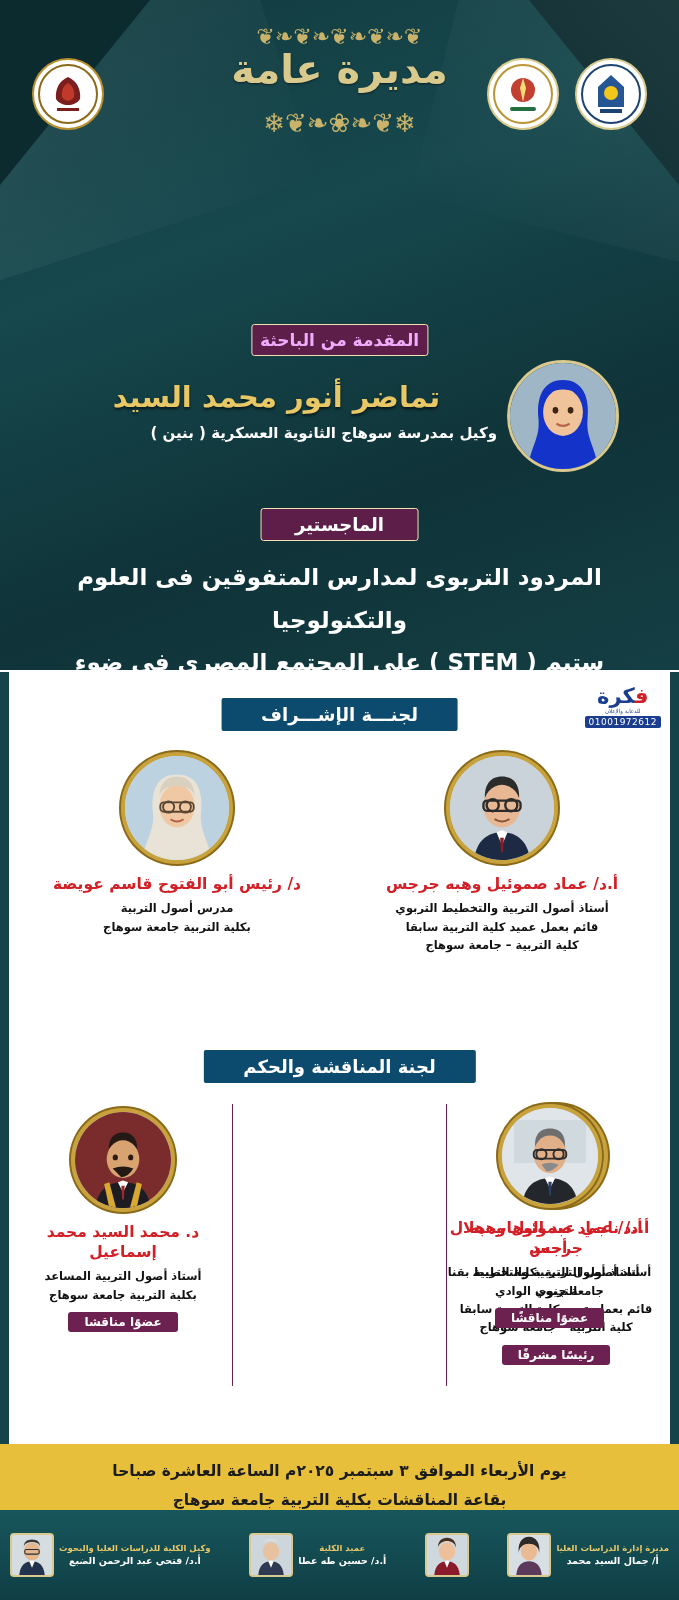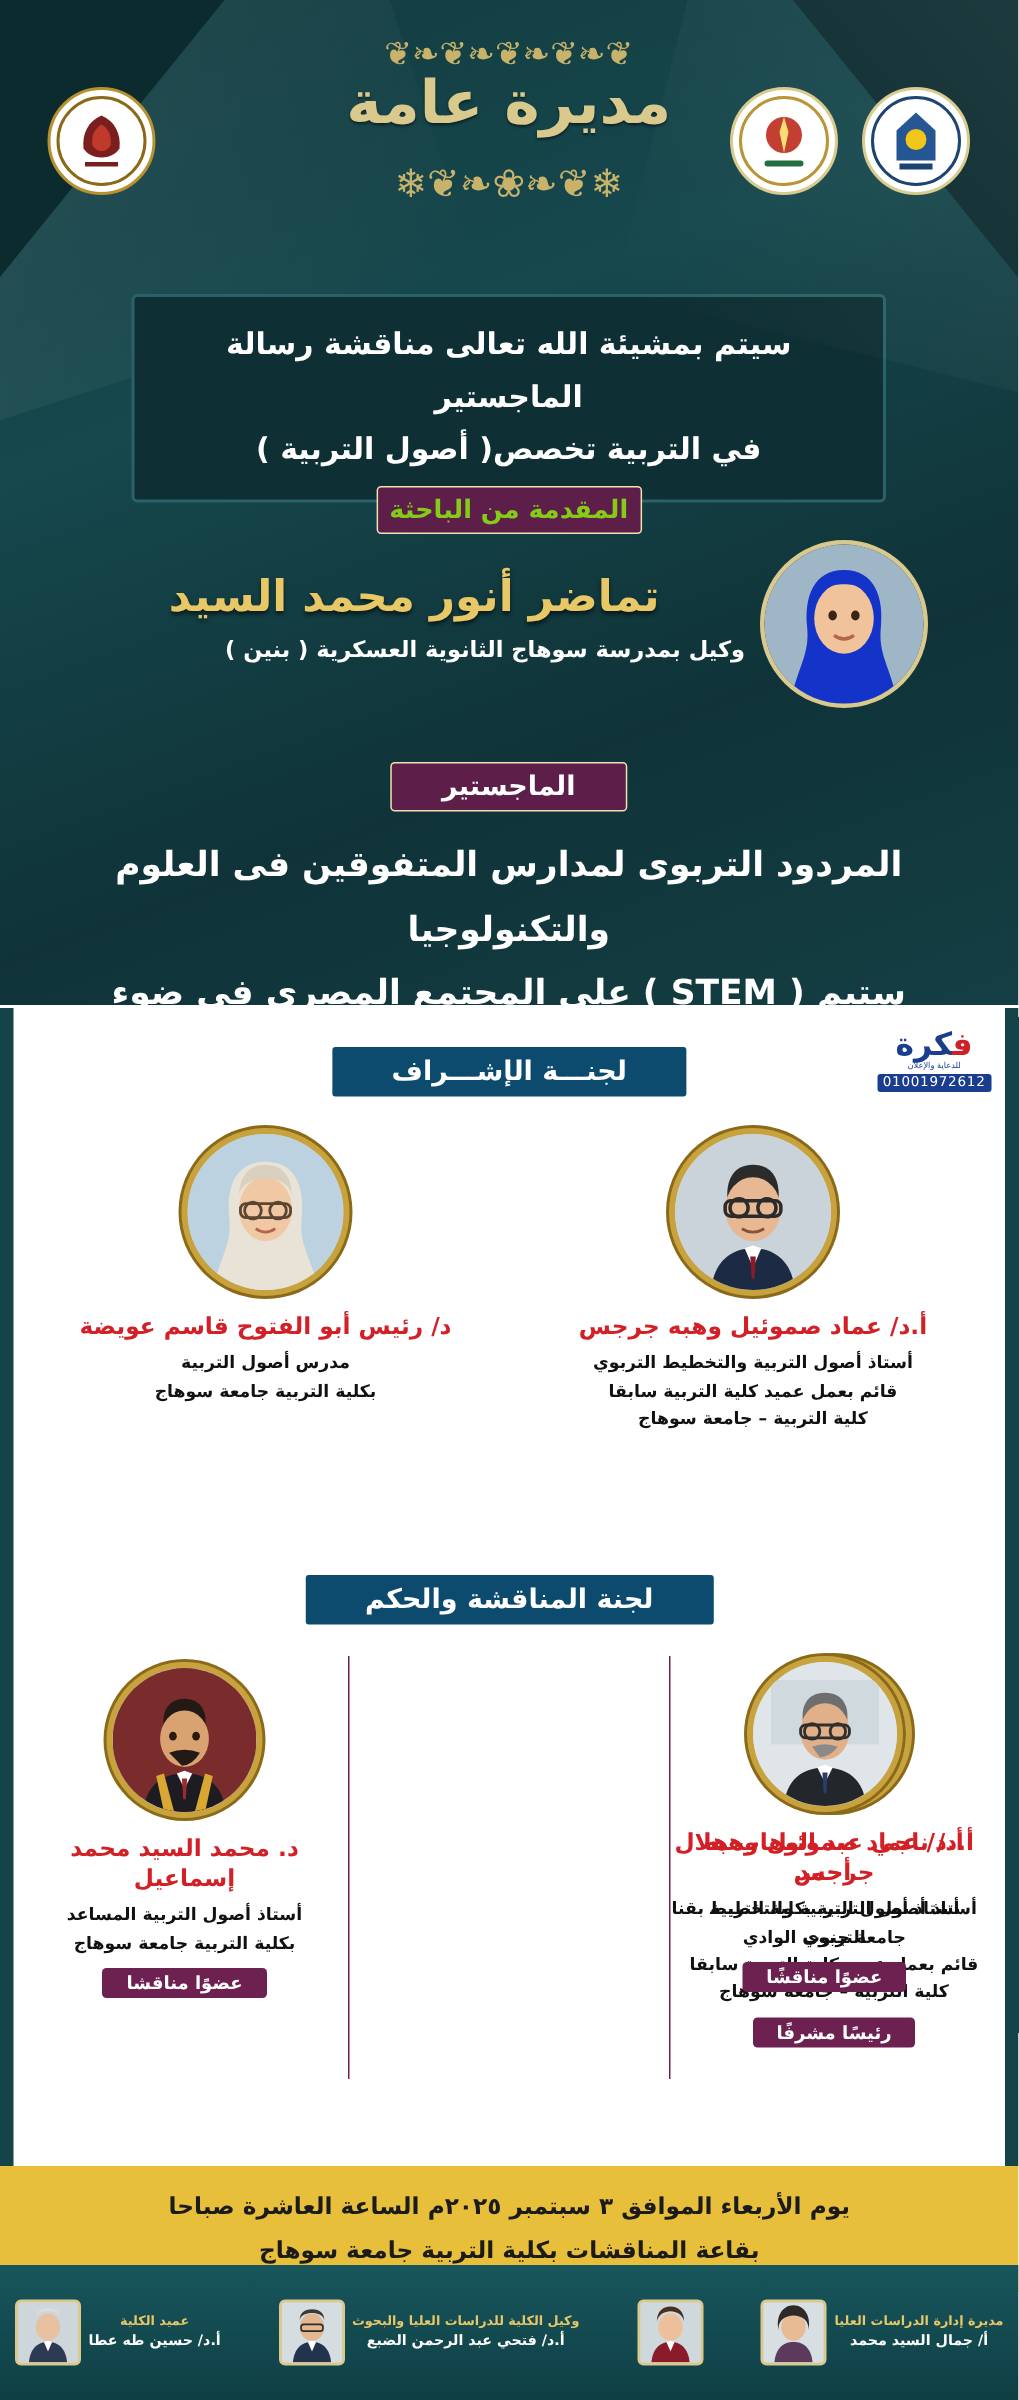--- a/index.html
+++ b/index.html
@@ -92,21 +92,21 @@
     text-align: center;
   }
   .headline-box .ln {
     color: #ffffff; font-size: 20px; font-weight: bold; line-height: 1.75;
   }
 
   .sub-label {
     position: absolute;
     top: 324px; left: 50%; transform: translateX(-50%);
     background: #5d1f4a;
-    color: #84cc16;
+    color: #f0abfc;
     font-size: 17px; font-weight: bold;
     padding: 5px 8px;
     border-radius: 3px;
     border: 1px solid #f0e2b0;
     white-space: nowrap;
   }
 
   .researcher-row {
     position: absolute;
     top: 358px; left: 56px; right: 56px; height: 118px;
@@ -275,24 +275,20 @@
       <div class="logo l3">
         <svg viewBox="0 0 62 62">
           <circle cx="31" cy="31" r="29" fill="#fff" stroke="#8a6a18" stroke-width="2"></circle>
           <path d="M31 14 C22 18 18 26 19 36 C24 44 38 44 43 36 C44 26 40 18 31 14 Z" fill="#7b1e1e"></path>
           <path d="M31 20 C26 23 24 28 25 34 C28 39 34 39 37 34 C38 28 36 23 31 20 Z" fill="#c0392b"></path>
           <rect x="20" y="45" width="22" height="3" fill="#7b1e1e"></rect>
         </svg>
       </div>
     </div>
 
-    <div class="headline-box">
-      <div class="ln">سيتم بمشيئة الله تعالى مناقشة رسالة الماجستير</div>
-      <div class="ln">في التربية تخصص( أصول التربية )</div>
-    </div>
 
     <div class="sub-label">المقدمة من الباحثة</div>
 
     <div class="researcher-row">
       <div class="researcher-photo">
         <svg viewBox="0 0 112 112">
           <rect width="112" height="112" fill="#9fb6c6"></rect>
           <path d="M56 18 C34 18 28 38 30 58 C32 78 24 84 18 112 L94 112 C88 84 80 78 82 58 C84 38 78 18 56 18 Z" fill="#1433c9"></path>
           <ellipse cx="56" cy="52" rx="21" ry="25" fill="#f0c39a"></ellipse>
           <path d="M36 40 C38 24 74 24 76 40 C76 30 70 20 56 20 C42 20 36 30 36 40 Z" fill="#1433c9"></path>
@@ -440,47 +436,47 @@
   <div class="date-band">
     <div class="dl">يوم الأربعاء الموافق ٣ سبتمبر ٢٠٢٥م الساعة العاشرة صباحا</div>
     <div class="dl">بقاعة المناقشات بكلية التربية جامعة سوهاج</div>
   </div>
 
   <div class="footer">
 
     <div class="f-person">
       <div class="f-photo">
         <svg viewBox="0 0 44 44">
-          <rect width="44" height="44" fill="#cdd6da"></rect>
-          <ellipse cx="22" cy="18" rx="9" ry="10" fill="#e8c2a0"></ellipse>
-          <path d="M13 11 C14 5 30 5 31 11 C31 7 28 4 22 4 C16 4 13 7 13 11 Z" fill="#dcdcdc"></path>
-          <path d="M8 44 C9 33 15 29 22 29 C29 29 35 33 36 44 Z" fill="#2d3a52"></path>
-          <path d="M19 29 L22 36 L25 29 L22 28 Z" fill="#ffffff"></path>
-        </svg>
-      </div>
-      <div class="f-txt">
-        <div class="f-role">عميد الكلية</div>
-        <div class="f-name">أ.د/ حسين طه عطا</div>
-      </div>
-    </div>
-
-    <div class="f-person">
-      <div class="f-photo">
-        <svg viewBox="0 0 44 44">
           <rect width="44" height="44" fill="#d5dde1"></rect>
           <ellipse cx="22" cy="18" rx="9" ry="10" fill="#e3b78f"></ellipse>
           <path d="M13 13 C14 6 30 6 31 13 C31 8 28 5 22 5 C16 5 13 8 13 13 Z" fill="#3a3a3a"></path>
           <rect x="14" y="16" width="16" height="5" rx="2" fill="none" stroke="#2b2b2b" stroke-width="1.2"></rect>
           <path d="M8 44 C9 33 15 29 22 29 C29 29 35 33 36 44 Z" fill="#23324d"></path>
           <path d="M19 29 L22 36 L25 29 L22 28 Z" fill="#ffffff"></path>
         </svg>
       </div>
       <div class="f-txt">
         <div class="f-role">وكيل الكلية للدراسات العليا والبحوث</div>
         <div class="f-name">أ.د/ فتحي عبد الرحمن الضبع</div>
+      </div>
+    </div>
+
+    <div class="f-person">
+      <div class="f-photo">
+        <svg viewBox="0 0 44 44">
+          <rect width="44" height="44" fill="#cdd6da"></rect>
+          <ellipse cx="22" cy="18" rx="9" ry="10" fill="#e8c2a0"></ellipse>
+          <path d="M13 11 C14 5 30 5 31 11 C31 7 28 4 22 4 C16 4 13 7 13 11 Z" fill="#dcdcdc"></path>
+          <path d="M8 44 C9 33 15 29 22 29 C29 29 35 33 36 44 Z" fill="#2d3a52"></path>
+          <path d="M19 29 L22 36 L25 29 L22 28 Z" fill="#ffffff"></path>
+        </svg>
+      </div>
+      <div class="f-txt">
+        <div class="f-role">عميد الكلية</div>
+        <div class="f-name">أ.د/ حسين طه عطا</div>
       </div>
     </div>
 
     <div class="f-person">
       <div class="f-photo">
         <svg viewBox="0 0 44 44">
           <rect width="44" height="44" fill="#cfd8dd"></rect>
           <ellipse cx="22" cy="18" rx="9" ry="10" fill="#edc09b"></ellipse>
           <path d="M12 14 C14 4 30 4 32 14 C32 7 28 3 22 3 C16 3 12 7 12 14 Z" fill="#4a2f1e"></path>
           <path d="M8 44 C9 33 15 29 22 29 C29 29 35 33 36 44 Z" fill="#8a1b2a"></path>

